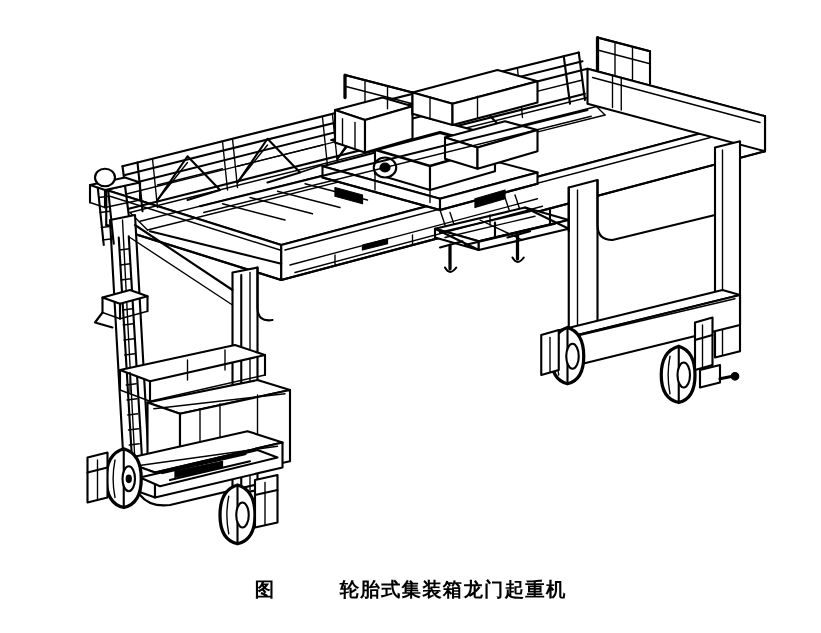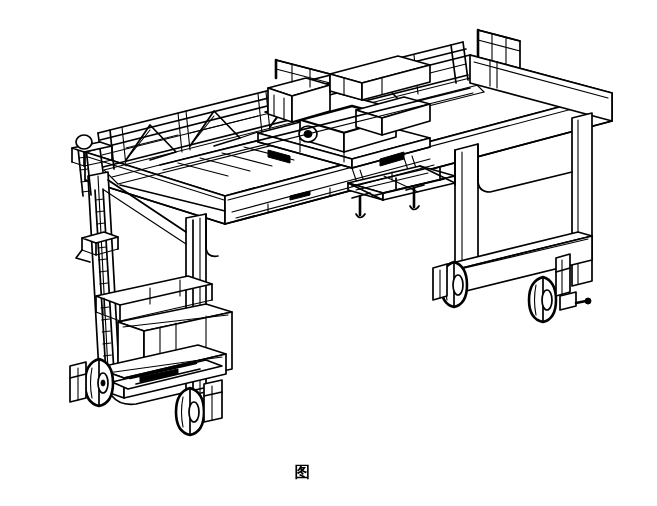--- a/index.html
+++ b/index.html
@@ -382,15 +382,16 @@
         <path class="ln t1" d="M268,204 L268,212"></path>
         <path class="ln t1" d="M330,188 L330,196"></path>
         <path class="ln t1" d="M392,172 L392,180"></path>
       </g>
 
     </svg>
   </div>
 
   <div class="caption-bar">
     <span class="caption-label">图</span>
+    <span class="caption-title">轮胎式集装箱龙门起重机</span>
   </div>
 
 </div>
 
 </body></html>

